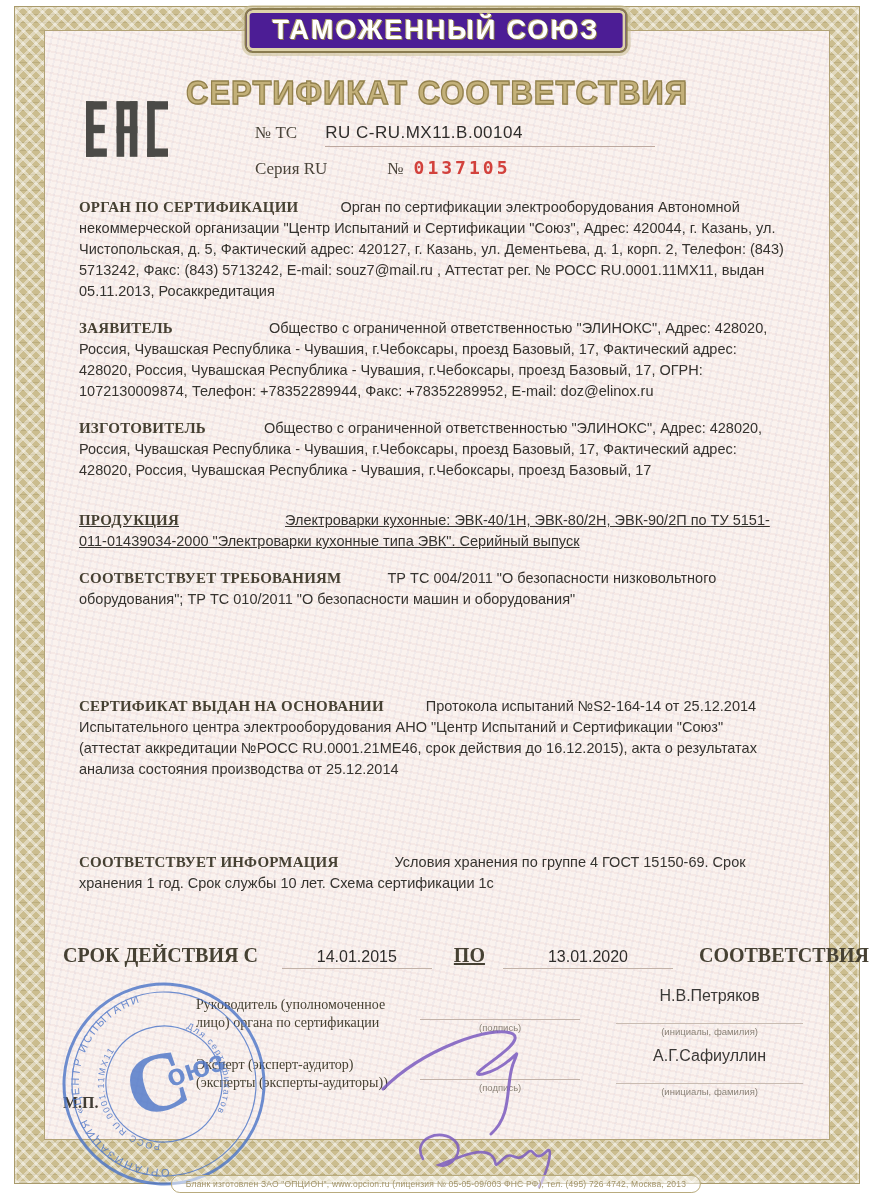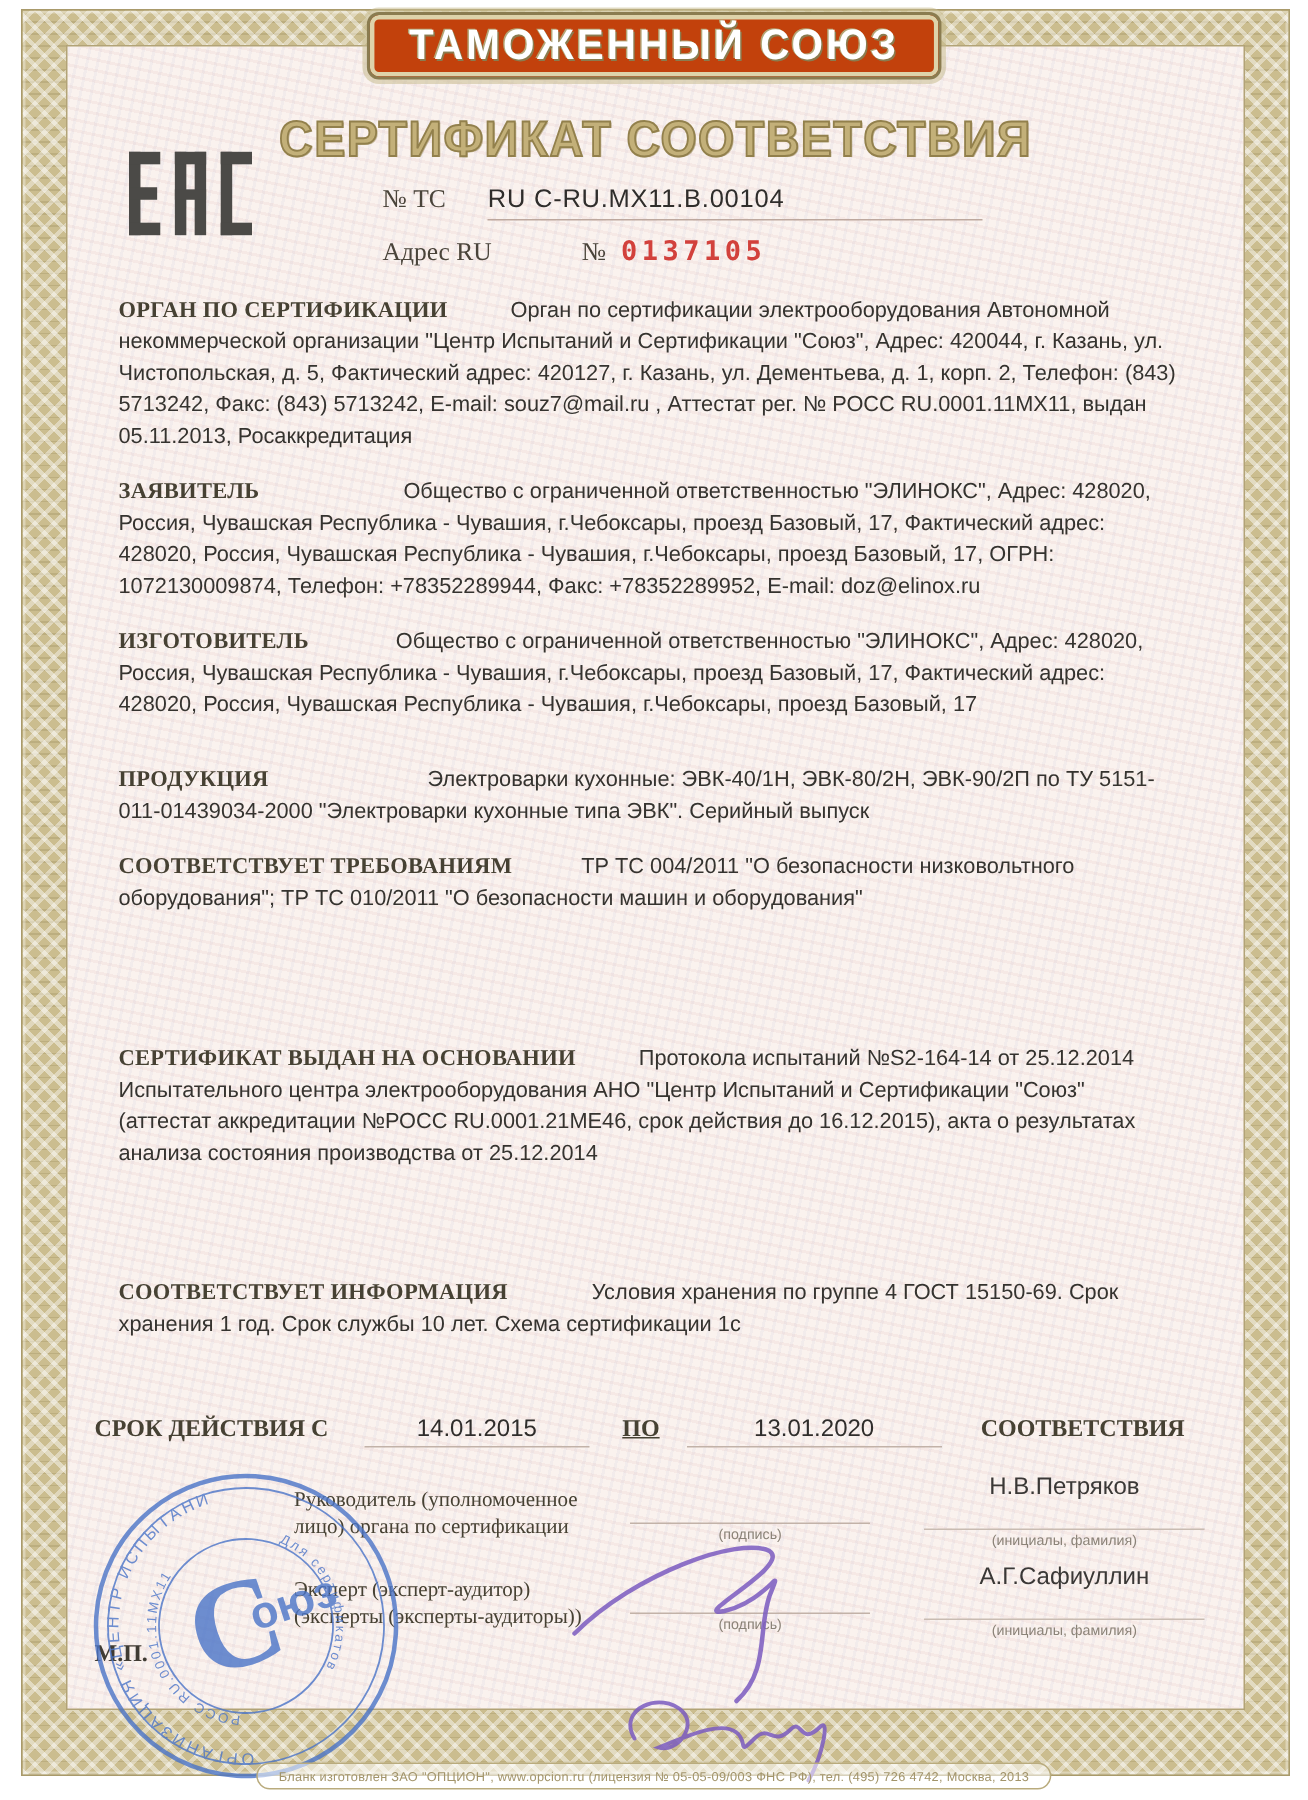--- a/index.html
+++ b/index.html
@@ -18,21 +18,21 @@
   
   .page{position:absolute;left:44px;right:42px;top:30px;bottom:60px;
     background-color:#faf2ee;
     background-image:
       repeating-linear-gradient(12deg, rgba(208,150,150,.10) 0 2px, rgba(0,0,0,0) 2px 7px),
       repeating-linear-gradient(102deg, rgba(150,160,205,.08) 0 2px, rgba(0,0,0,0) 2px 7px);
     border:1px solid #b2a377;}
 
   
   .badge{position:absolute;top:8px;left:50%;transform:translateX(-50%);
-    background:#c2410c;border:2px solid #8a7c50;border-radius:8px;box-shadow:inset 0 0 0 3px #ded3aa, 0 0 0 3px rgba(201,189,146,.55);
+    background:#4c1d95;border:2px solid #8a7c50;border-radius:8px;box-shadow:inset 0 0 0 3px #ded3aa, 0 0 0 3px rgba(201,189,146,.55);
     padding:5px 26px;z-index:5;}
   .badge-text{font-family:"Liberation Sans",sans-serif;font-weight:bold;font-size:27px;letter-spacing:2px;
     color:#ffffff;text-shadow:1px 1px 0 #8a7c50, -1px -1px 0 #b3a576;white-space:nowrap;
     display:inline-block;transform:scaleY(1.05);}
 
   
   .eac{position:absolute;left:41px;top:62px;}
 
   
   .title{position:absolute;top:44px;left:0;width:100%;text-align:center;
@@ -49,26 +49,26 @@
   .series-label{font-family:"Liberation Serif",serif;font-size:17px;color:#4a443a;margin-right:60px;}
   .series-no{font-family:"Liberation Serif",serif;font-size:17px;color:#4a443a;margin-right:10px;}
   .series-value{font-family:"DejaVu Sans Mono",monospace;font-size:18px;font-weight:bold;letter-spacing:3px;color:#d2413c;}
 
   
   .content{position:absolute;left:18px;right:26px;top:150px;bottom:0;}
   .sec{margin:16px;font-size:14.5px;line-height:21px;color:#35332f;text-align:left;}
   .sec-label{font-family:"Liberation Serif",serif;font-weight:bold;font-size:15px;color:#464133;letter-spacing:.2px;}
   .gap{display:inline-block;}
   .g0{width:42px;}.g1{width:96px;}.g2{width:58px;}.g3{width:106px;}.g4{width:80px;}.g5{width:46px;}.g6{width:42px;}.g7{width:56px;}
-  .m1{margin-top:8px;}.m2{margin-top:11px;}.m3{margin-top:29px;}.m4{margin-top:86px;}
+  .m1{margin-top:8px;}.m2{margin-top:11px;}.m3{margin-top:29px;text-decoration:underline;}.m4{margin-top:86px;}
   .m5{margin-top:16px;}.m6{margin-top:86px;}.m7{margin-top:72px;}
 
   
   .validity{margin-top:50px;white-space:nowrap;font-size:15px;}
-  .v-label,.v-po,.v-incl{font-family:"Liberation Serif",serif;font-weight:bold;font-size:16px;color:#464133;}
+  .v-label,.v-po,.v-incl{font-family:"Liberation Serif",serif;font-weight:bold;font-size:20px;color:#464133;}
   .v-date{display:inline-block;text-align:center;border-bottom:1px solid #c2b2a8;padding-bottom:2px;
     font-size:16px;color:#2f2d2b;}
   .v-from{width:150px;margin-left:24px;text-align:center;}
   .v-po{margin-left:22px;text-decoration:underline;}
   .v-to{width:170px;margin-left:18px;}
   .v-incl{margin-left:26px;}
 
   
   .sig-row{display:flex;align-items:center;margin-left:133px;}
   .sig-row1{margin-top:22px;}
@@ -123,21 +123,21 @@
       </svg>
     </div>
 
     <div class="title">СЕРТИФИКАТ СООТВЕТСТВИЯ</div>
 
     <div class="certno-row">
       <span class="certno-label">№ ТС</span><span class="certno-value">RU C-RU.MX11.B.00104</span>
     </div>
 
     <div class="series-row">
-      <span class="series-label">Адрес RU</span><span class="series-no">№</span><span class="series-value">0137105</span>
+      <span class="series-label">Серия RU</span><span class="series-no">№</span><span class="series-value">0137105</span>
     </div>
 
     <div class="content">
 
       <p class="sec"><span class="sec-label">ОРГАН ПО СЕРТИФИКАЦИИ</span><span class="gap g0"></span><span>Орган по сертификации электрооборудования Автономной некоммерческой организации "Центр Испытаний и Сертификации "Союз", Адрес: 420044, г. Казань, ул. Чистопольская, д. 5, Фактический адрес: 420127, г. Казань, ул. Дементьева, д. 1, корп. 2, Телефон: (843) 5713242, Факс: (843) 5713242, E-mail: souz7@mail.ru , Аттестат рег. № РОСС RU.0001.11МХ11, выдан 05.11.2013, Росаккредитация</span></p>
 
       <p class="sec m1"><span class="sec-label">ЗАЯВИТЕЛЬ</span><span class="gap g1"></span><span>Общество с ограниченной ответственностью "ЭЛИНОКС", Адрес: 428020, Россия, Чувашская Республика - Чувашия, г.Чебоксары, проезд Базовый, 17, Фактический адрес: 428020, Россия, Чувашская Республика - Чувашия, г.Чебоксары, проезд Базовый, 17, ОГРН: 1072130009874, Телефон: +78352289944, Факс: +78352289952, E-mail: doz@elinox.ru</span></p>
 
       <p class="sec m2"><span class="sec-label">ИЗГОТОВИТЕЛЬ</span><span class="gap g2"></span><span>Общество с ограниченной ответственностью "ЭЛИНОКС", Адрес: 428020, Россия, Чувашская Республика - Чувашия, г.Чебоксары, проезд Базовый, 17, Фактический адрес: 428020, Россия, Чувашская Республика - Чувашия, г.Чебоксары, проезд Базовый, 17</span></p>
 

